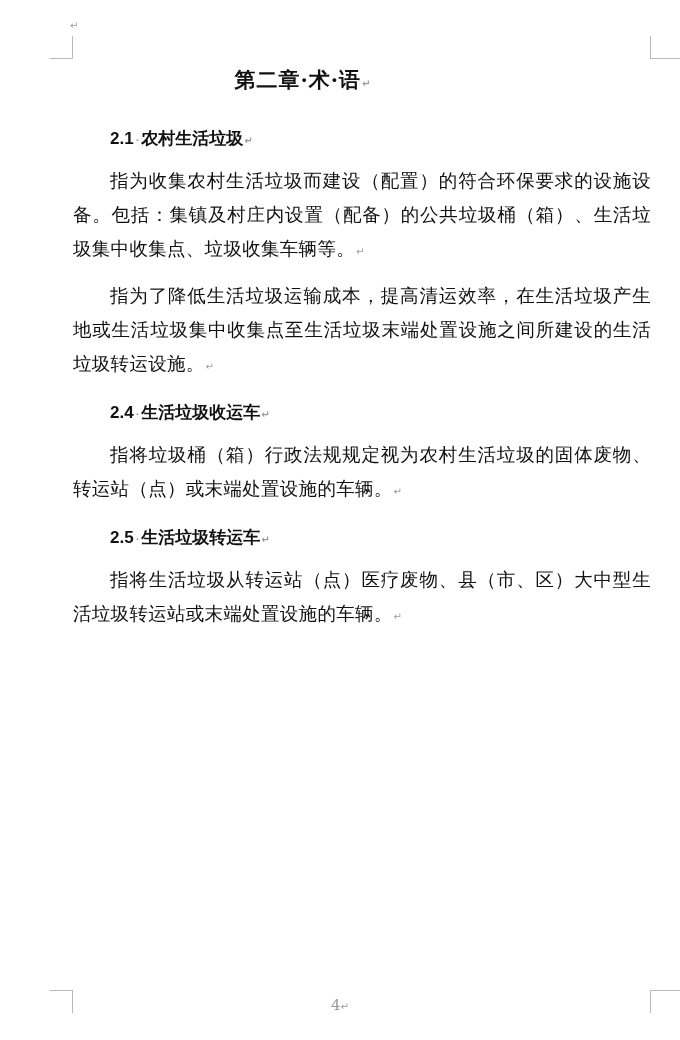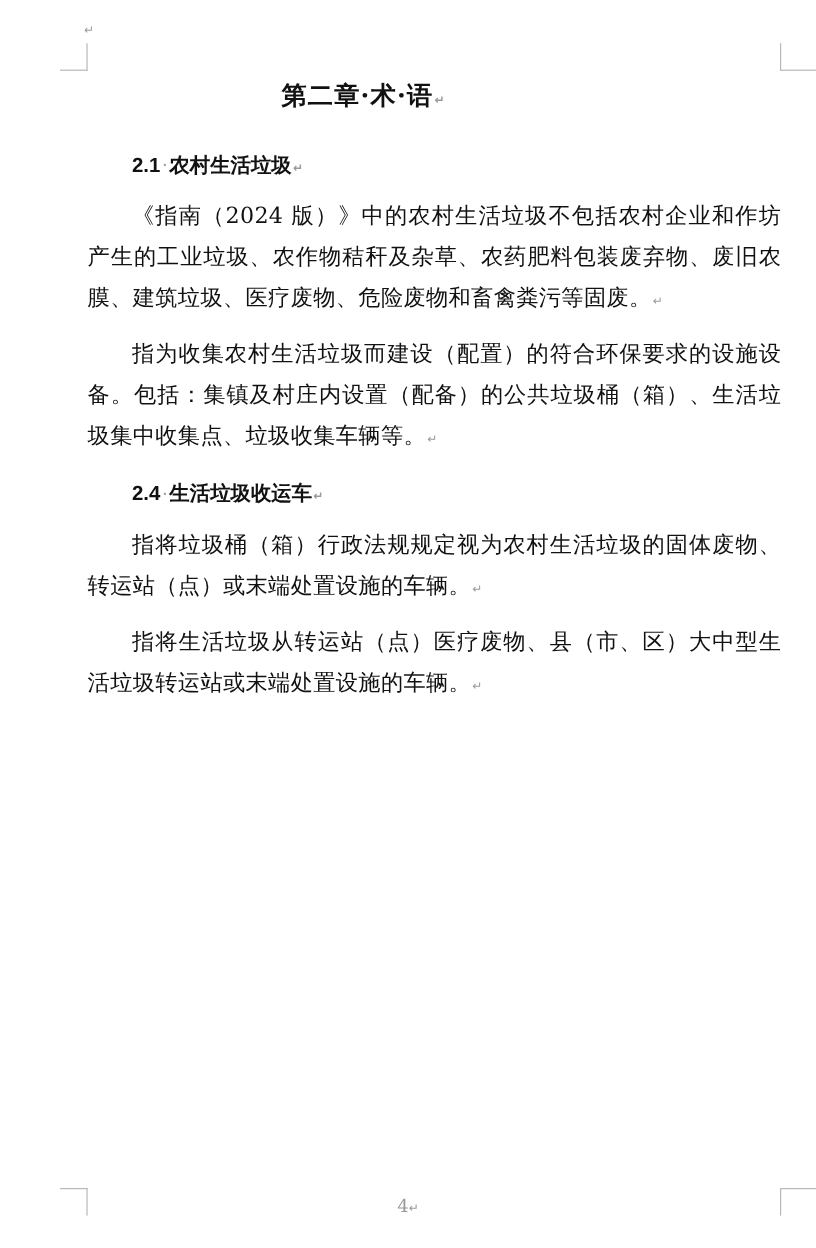--- a/index.html
+++ b/index.html
@@ -29,25 +29,26 @@
 <div class="corner c-tr"></div>
 <div class="corner c-bl"></div>
 <div class="corner c-br"></div>
 <span class="mark top-mark">↵</span>
 
 <div class="title"><span>第二章·术·语</span><span class="mark">↵</span></div>
 
 <div class="content">
 
   <div class="h2"><span class="num">2.1</span><span class="dot">·</span><span>农村生活垃圾</span><span class="mark">↵</span></div>
-  <p class="para"><span>《指南（2024 版）》中的农村生活垃圾不包括农村企业和作坊产生的工业垃圾、农作物秸秆及杂草、农药肥料包装废弃物、废旧农膜、建筑垃圾、医疗废物、危险废物和畜禽粪污等固废。</span><span class="mark">↵</span></p>
 
   <p class="para"><span>指为收集农村生活垃圾而建设（配置）的符合环保要求的设施设备。包括：集镇及村庄内设置（配备）的公共垃圾桶（箱）、生活垃圾集中收集点、垃圾收集车辆等。</span><span class="mark">↵</span></p>
 
+  <p class="para"><span>指为了降低生活垃圾运输成本，提高清运效率，在生活垃圾产生地或生活垃圾集中收集点至生活垃圾末端处置设施之间所建设的生活垃圾转运设施。</span><span class="mark">↵</span></p>
 
   <div class="h2"><span class="num">2.4</span><span class="dot">·</span><span>生活垃圾收运车</span><span class="mark">↵</span></div>
   <p class="para"><span>指将垃圾桶（箱）行政法规规定视为农村生活垃圾的固体废物、转运站（点）或末端处置设施的车辆。</span><span class="mark">↵</span></p>
 
+  <div class="h2"><span class="num">2.5</span><span class="dot">·</span><span>生活垃圾转运车</span><span class="mark">↵</span></div>
   <p class="para"><span>指将生活垃圾从转运站（点）医疗废物、县（市、区）大中型生活垃圾转运站或末端处置设施的车辆。</span><span class="mark">↵</span></p>
 
 </div>
 
 <div class="pagenum"><span>4</span><span class="mark">↵</span></div>
 
 </body></html>

